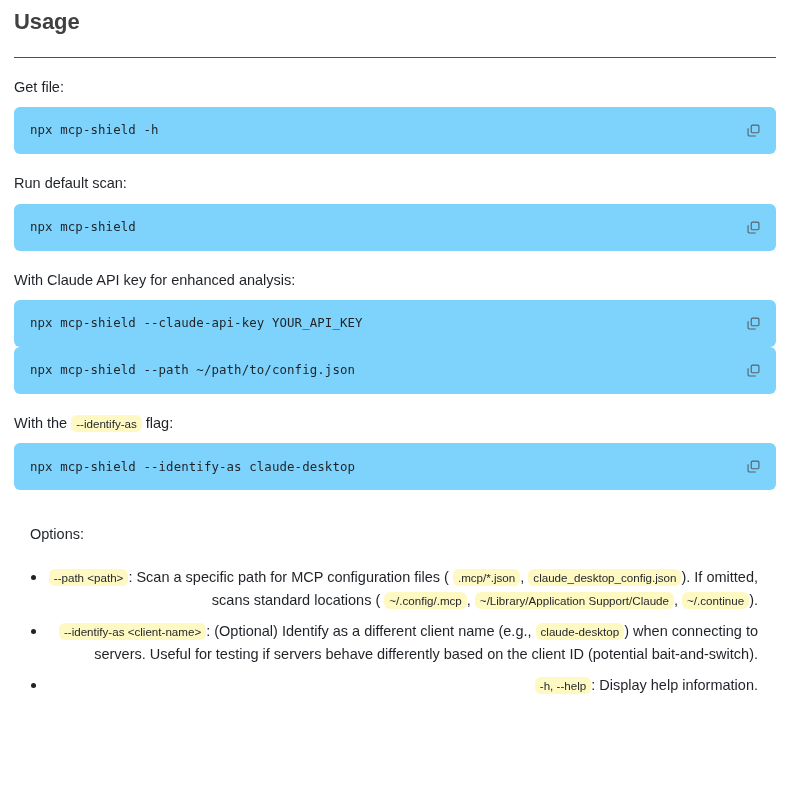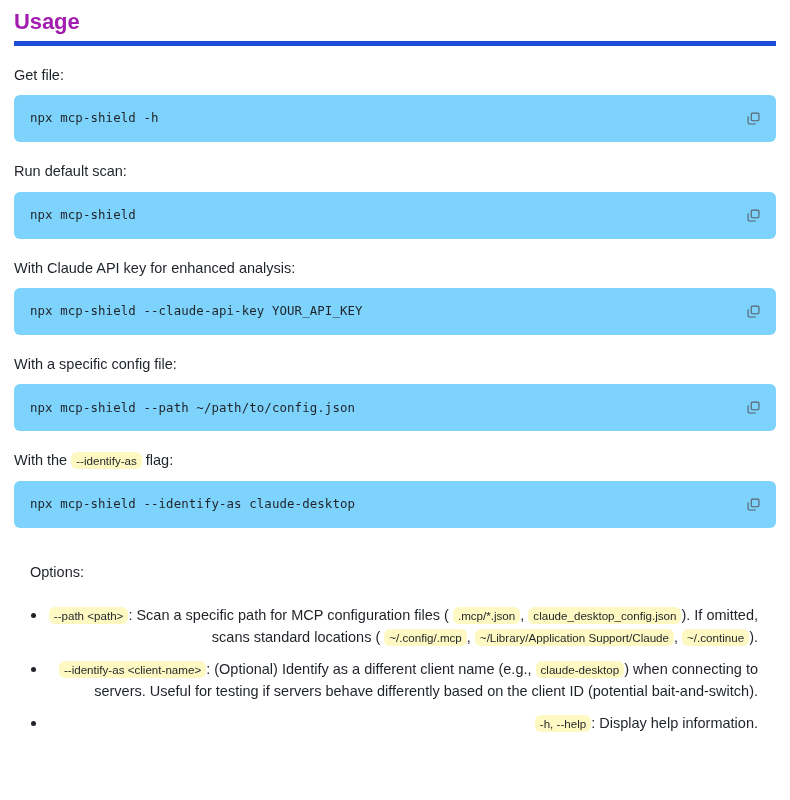--- a/index.html
+++ b/index.html
@@ -19,25 +19,25 @@
   .page {
     padding: 0 14px;
     width: 790px;
   }
 
   
   .h2 {
     font-size: 22px;
     font-weight: bold;
     letter-spacing: -0.1px;
-    color: #a21caf;
+    color: #404040;
     margin: 0;
     padding-top: 8px;
-    padding-bottom: 4px;
-    border-bottom: 5px solid #1d4ed8;
+    padding-bottom: 20px;
+    border-bottom: 1px solid #1d4ed8;
     line-height: 1.3;
   }
 
   
   .para {
     font-size: 14.5px;
     line-height: 1.55;
     color: #1f2328;
     margin: 0;
     padding-top: 18px;
@@ -161,21 +161,20 @@
   <div class="codeblock">
     <code>npx mcp-shield --claude-api-key YOUR_API_KEY</code>
     <button class="copy-btn" aria-label="copy">
       <svg width="15" height="15" viewBox="0 0 16 16" fill="none" stroke="#57606a" stroke-width="1.2">
         <rect x="5.6" y="2.2" width="8.2" height="8.2" rx="1.3"></rect>
         <path d="M10.4 13.8H3.5a1.3 1.3 0 0 1-1.3-1.3V5.6"></path>
       </svg>
     </button>
   </div>
 
-  <p class="para">With a specific config file:</p>
   <div class="codeblock">
     <code>npx mcp-shield --path ~/path/to/config.json</code>
     <button class="copy-btn" aria-label="copy">
       <svg width="15" height="15" viewBox="0 0 16 16" fill="none" stroke="#57606a" stroke-width="1.2">
         <rect x="5.6" y="2.2" width="8.2" height="8.2" rx="1.3"></rect>
         <path d="M10.4 13.8H3.5a1.3 1.3 0 0 1-1.3-1.3V5.6"></path>
       </svg>
     </button>
   </div>
 

